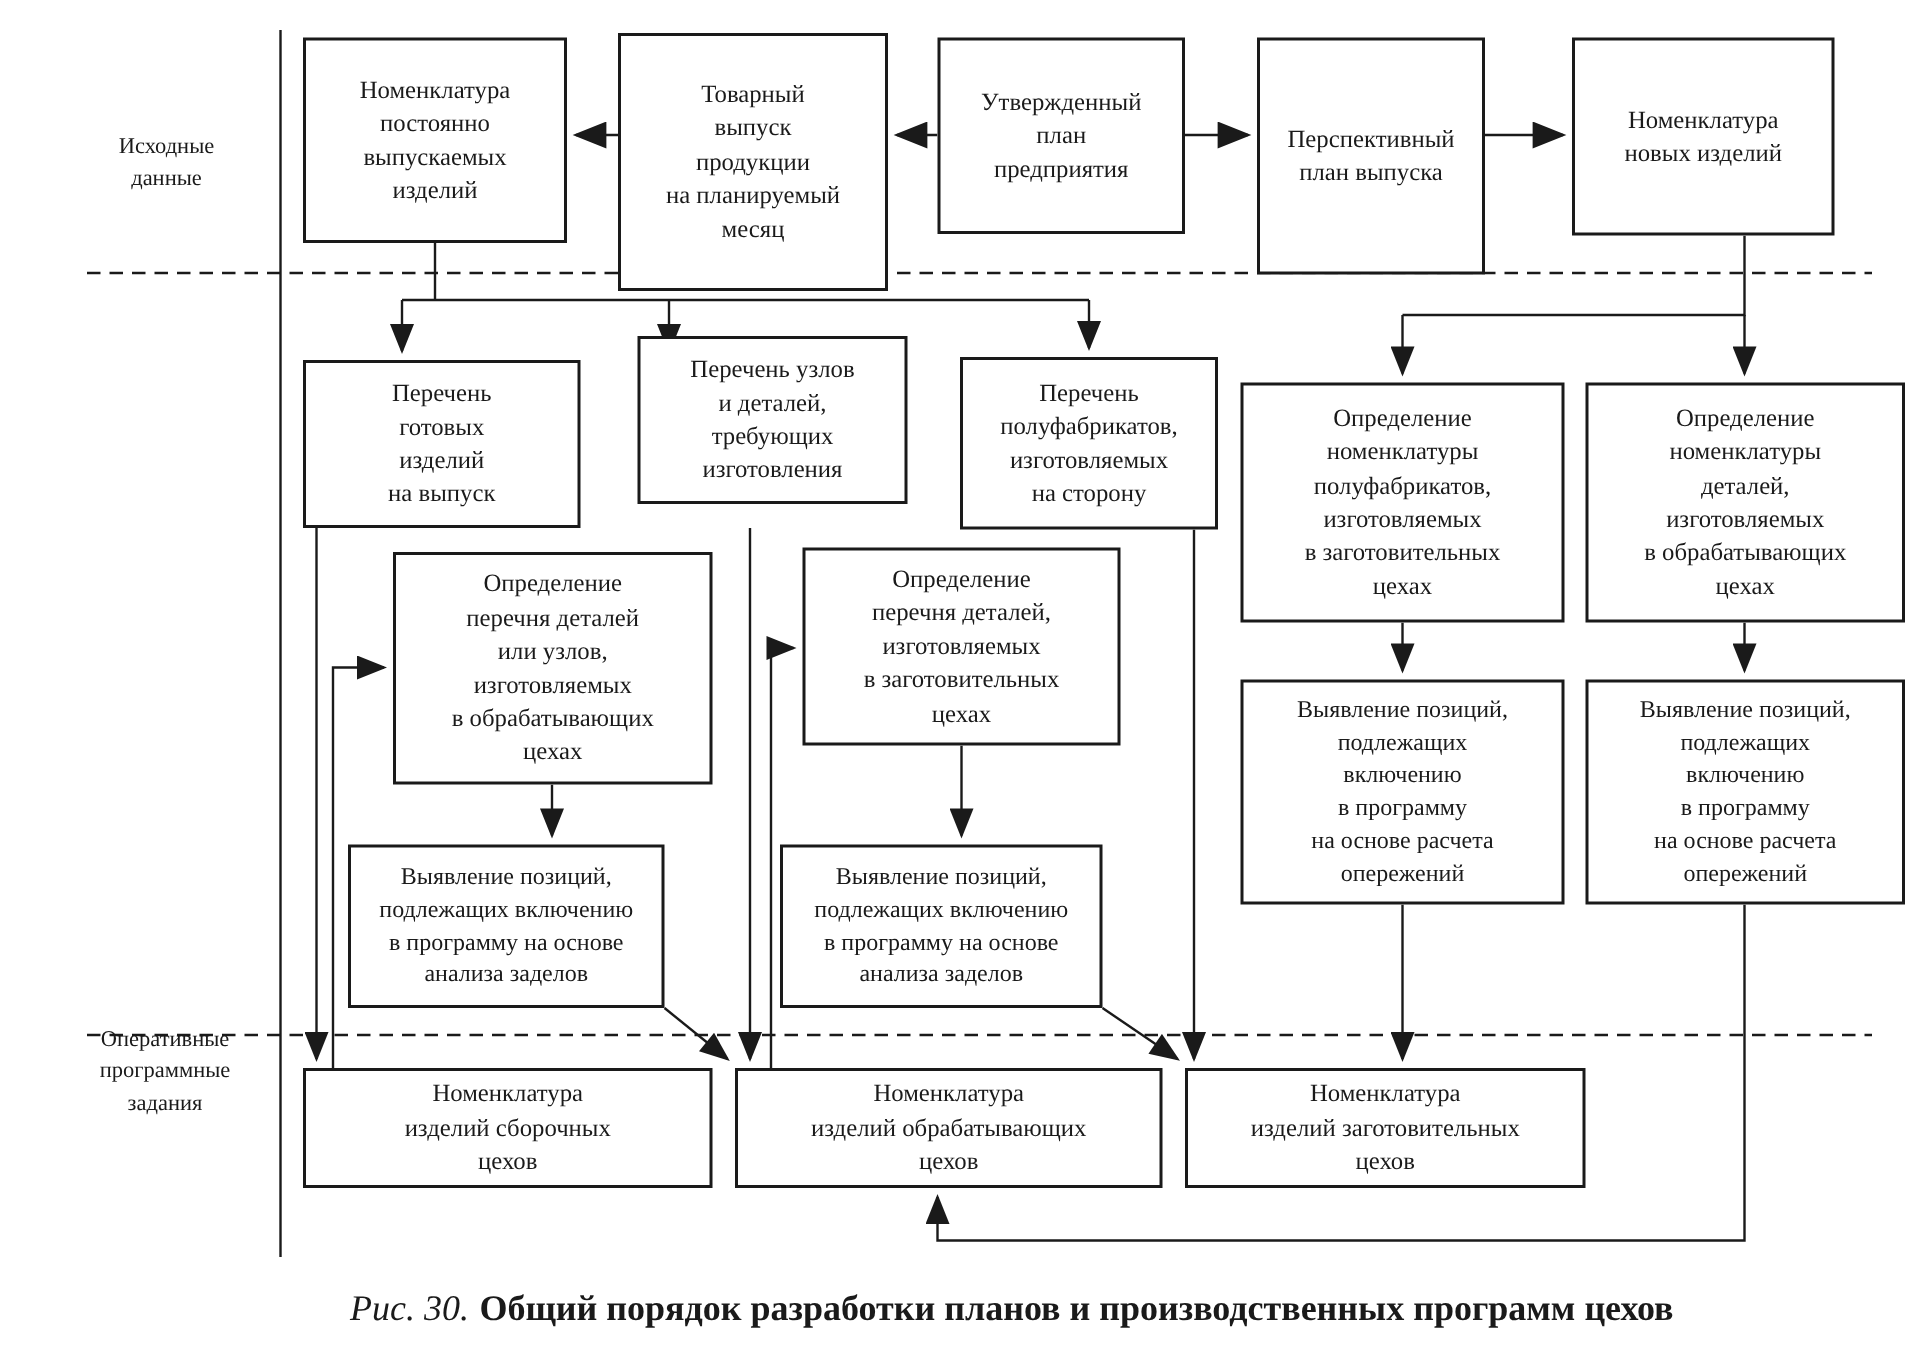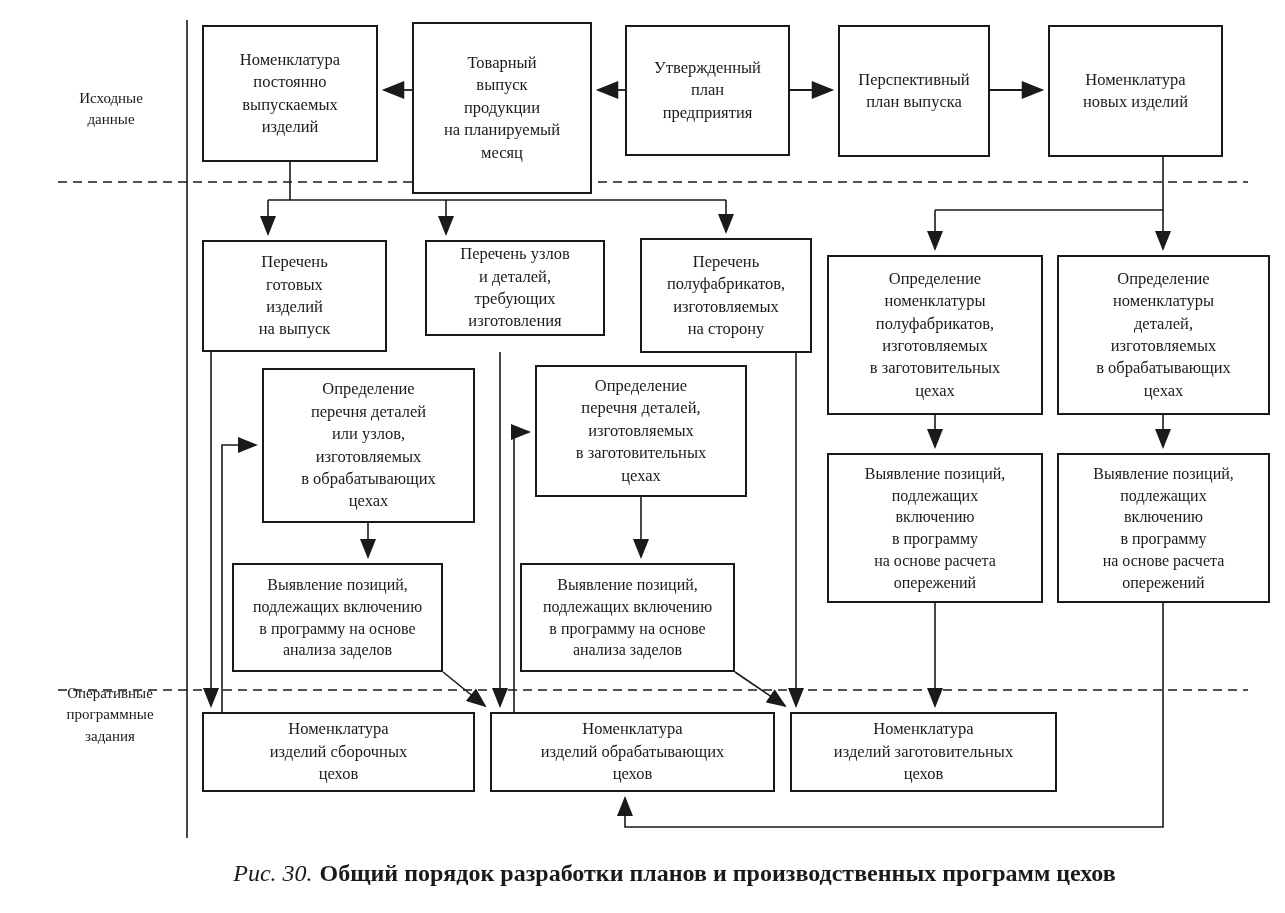--- a/index.html
+++ b/index.html
@@ -79,30 +79,30 @@
 выпускаемых
 изделий</div>
   <div class="box" style="left:412px;top:22px;width:180px;height:172px;">Товарный
 выпуск
 продукции
 на планируемый
 месяц</div>
   <div class="box" style="left:625px;top:25px;width:165px;height:131px;">Утвержденный
 план
 предприятия</div>
-  <div class="box" style="left:838px;top:25px;width:152px;height:132px;">Перспективный
+  <div class="box" style="left:838px;top:25px;width:152px;height:158px;">Перспективный
 план выпуска</div>
   <div class="box" style="left:1048px;top:25px;width:175px;height:132px;">Номенклатура
 новых изделий</div>
 
   <div class="box" style="left:202px;top:240px;width:185px;height:112px;">Перечень
 готовых
 изделий
 на выпуск</div>
-  <div class="box" style="left:425px;top:240px;width:180px;height:96px;">Перечень узлов
+  <div class="box" style="left:425px;top:224px;width:180px;height:112px;">Перечень узлов
 и деталей,
 требующих
 изготовления</div>
   <div class="box" style="left:640px;top:238px;width:172px;height:115px;">Перечень
 полуфабрикатов,
 изготовляемых
 на сторону</div>
   <div class="box" style="left:827px;top:255px;width:216px;height:160px;">Определение
 номенклатуры
 полуфабрикатов,

